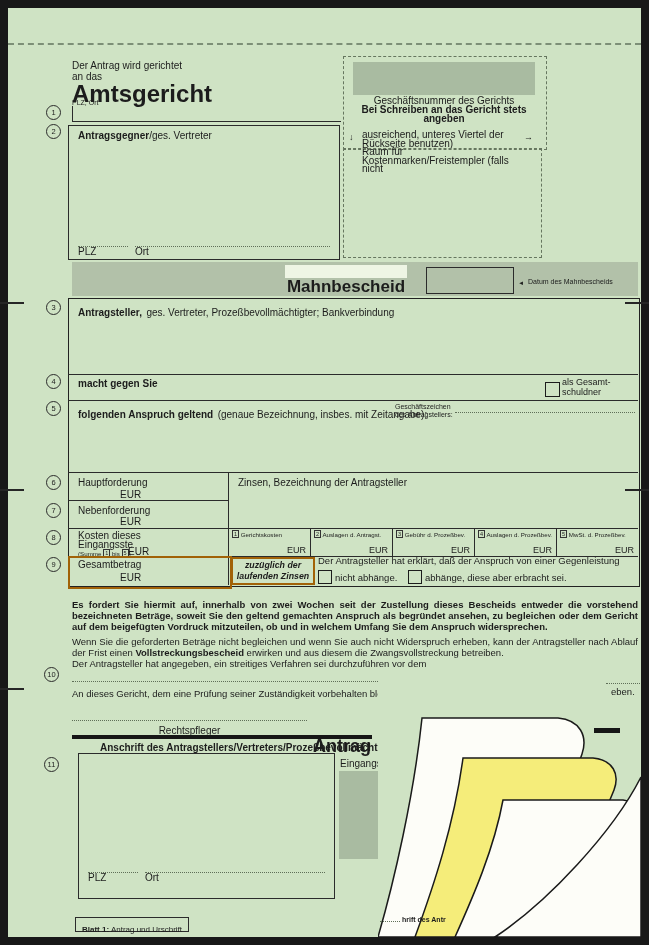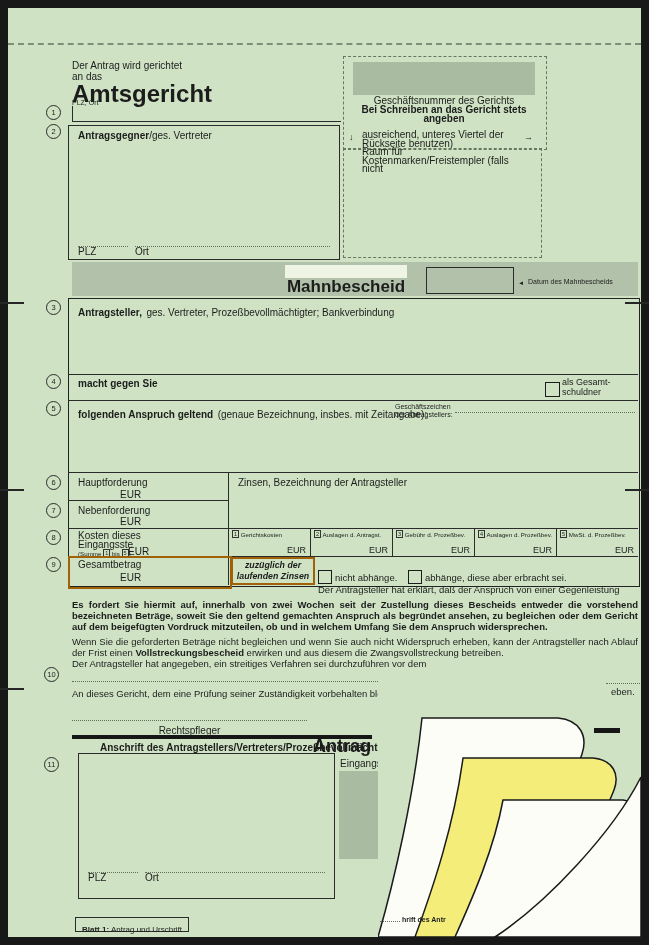--- a/index.html
+++ b/index.html
@@ -160,21 +160,21 @@
   <div class="a fs9 rt" style="left:560px;top:545px;width:74px;">EUR</div>
 
   <div class="a circle" style="left:46px;top:557px;">9</div>
   <div class="a boxthick" style="left:68px;top:556px;width:160px;height:29px;"></div>
   <div class="a fs10" style="left:78px;top:559px;">Gesamtbetrag</div>
   <div class="a fs10" style="left:120px;top:572px;">EUR</div>
   <div class="a boxthick ctr" style="left:231px;top:557px;width:80px;height:24px;">
     <div class="b i" style="font-size:8.8px;line-height:11px;margin-top:1px;">zuzüglich der</div>
     <div class="b i" style="font-size:8.8px;line-height:10px;">laufenden Zinsen</div>
   </div>
-  <div class="a fs95" style="left:318px;top:584px;width:318px;">Der Antragsteller hat erklärt, daß der Anspruch von einer Gegenleistung</div>
+  <div class="a fs95" style="left:318px;top:555px;width:318px;">Der Antragsteller hat erklärt, daß der Anspruch von einer Gegenleistung</div>
   <div class="a cb" style="left:318px;top:570px;width:12px;height:12px;"></div>
   <div class="a fs95" style="left:335px;top:572px;">nicht abhänge.</div>
   <div class="a cb" style="left:408px;top:570px;width:12px;height:12px;"></div>
   <div class="a fs95" style="left:425px;top:572px;">abhänge, diese aber erbracht sei.</div>
 
   <div class="a b fs95 just" style="left:72px;top:599px;width:566px;">Es fordert Sie hiermit auf, innerhalb von zwei Wochen seit der Zustellung dieses Bescheids entweder die vorstehend bezeichneten Beträge, soweit Sie den geltend gemachten Anspruch als begründet ansehen, zu begleichen oder dem Gericht auf dem beigefügten Vordruck mitzuteilen, ob und in welchem Umfang Sie dem Anspruch widersprechen.</div>
   <div class="a fs95 just" style="left:72px;top:636px;width:566px;">
     <span>Wenn Sie die geforderten Beträge nicht begleichen und wenn Sie auch nicht Widerspruch erheben, kann der Antragsteller nach Ablauf der Frist einen </span><span class="b">Vollstreckungsbescheid</span><span> erwirken und aus diesem die Zwangsvollstreckung betreiben.</span>
   </div>
   <div class="a fs95" style="left:72px;top:658px;width:566px;">Der Antragsteller hat angegeben, ein streitiges Verfahren sei durchzuführen vor dem</div>

